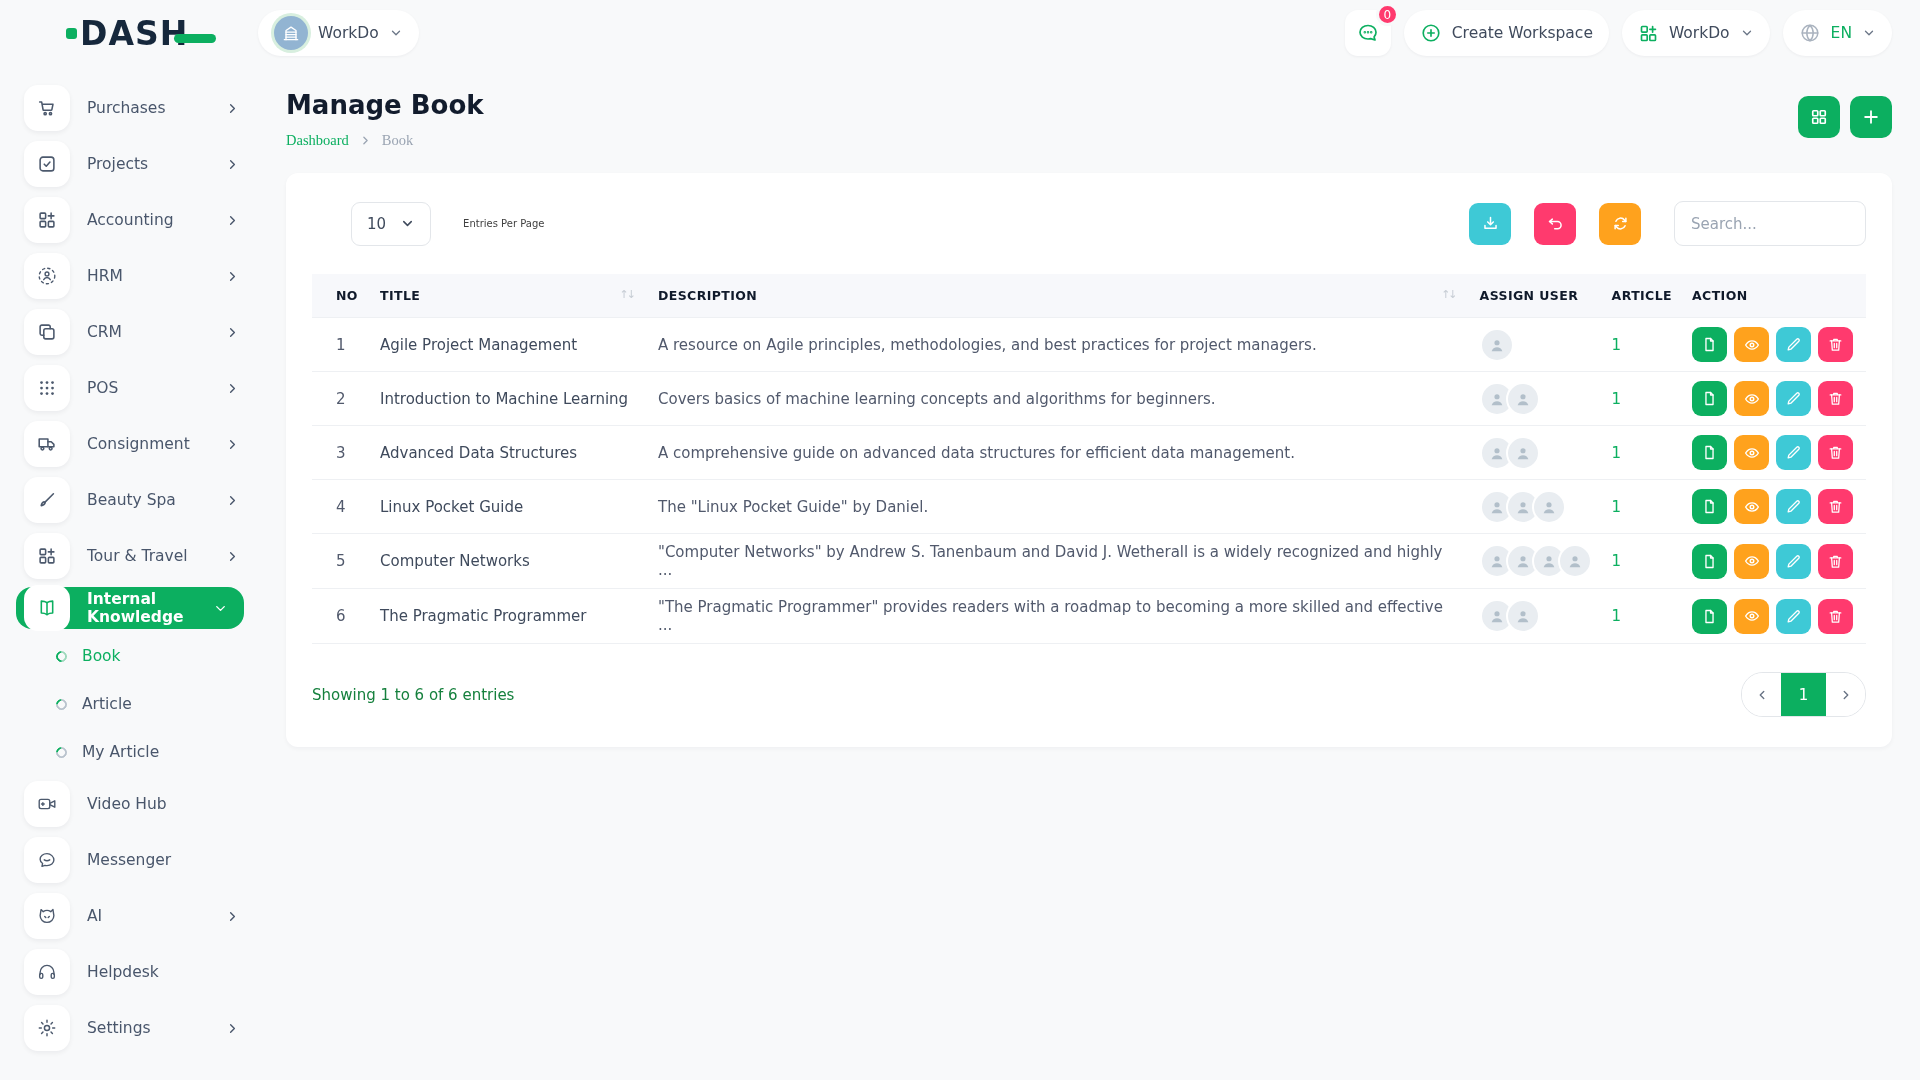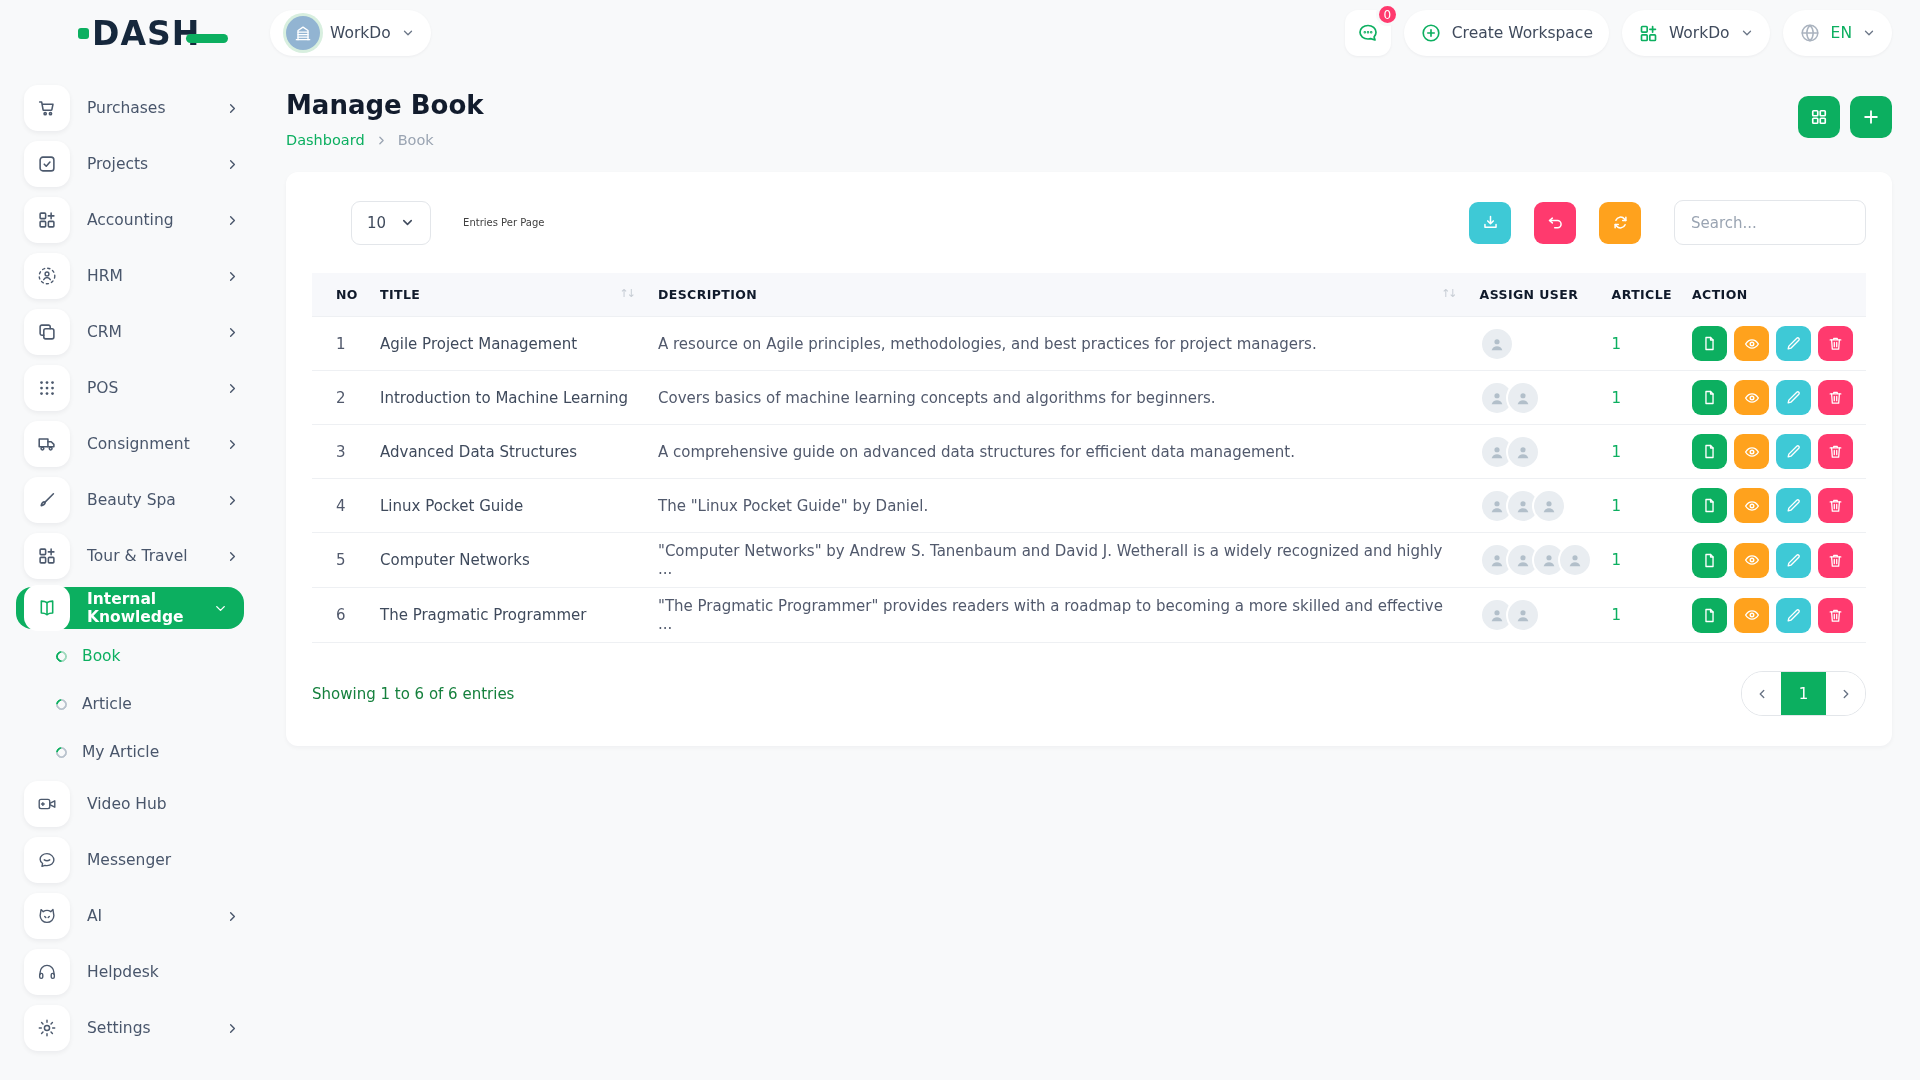--- a/index.html
+++ b/index.html
@@ -7,21 +7,21 @@
   body {
     background:#f8f9fa;
     font-family:"DejaVu Sans","Liberation Sans",sans-serif;
     color:#51596c;
     overflow:hidden;
   }
   svg { display:block; }
 
   
   .header { display:flex; align-items:center; height:66px; padding-right:28px; }
-  .logo-area { flex:0 0 258px; padding-left:66px;margin-left:12px; }
+  .logo-area { flex:0 0 258px; padding-left:66px; }
   .logo { display:flex; align-items:center; cursor:pointer; }
   .logo-dot { width:11px; height:11px; border-radius:3px; background:#0CAF60; margin-right:3px; }
   .logo-text { font-size:33px; font-weight:800; letter-spacing:1px; color:#16283c; line-height:1; }
   .logo-bar { width:42px; height:9px; border-radius:5px; background:#0CAF60; margin-left:-14px; margin-top:10px; }
   .pill { display:flex; align-items:center; gap:10px; background:#fff; border-radius:24px; height:46px; padding:0 16px; box-shadow:0 1px 3px rgba(16,24,40,.05); cursor:pointer; font-size:15.5px; color:#3f4a5c; }
   .ws-avatar { width:34px; height:34px; border-radius:50%; background:#92b4d2; display:flex; align-items:center; justify-content:center; box-shadow:0 0 0 3px #d8efdf; }
   .hdr-right { margin-left:auto; display:flex; align-items:center; gap:13px; }
   .chat-btn { position:relative; width:46px; height:46px; border-radius:13px; background:#fff; display:flex; align-items:center; justify-content:center; box-shadow:0 1px 3px rgba(16,24,40,.05); cursor:pointer; color:#0CAF60; }
   .chat-badge { position:absolute; top:-7px; right:-8px; min-width:23px; height:23px; border-radius:12px; background:#FF3A6E; color:#fff; font-size:12px; display:flex; align-items:center; justify-content:center; border:3px solid #f8f9fa; }
   .hdr-green-ic { color:#0CAF60; }
@@ -43,21 +43,21 @@
   .active-pill .side-chev { color:#fff; }
   .sub-item { display:flex; align-items:center; gap:15px; height:48px; padding-left:32px; cursor:pointer; }
   .donut { width:11px; height:11px; border-radius:50%; border:2.5px solid #b9c3cd; border-top-color:#0CAF60; transform:rotate(-45deg); flex:0 0 11px; }
   .sub-item .side-label { font-size:15.5px; }
   .sub-item.active .side-label { color:#0CAF60; }
   .sub-item.active .donut { border-color:#9fd9bd; border-top-color:#0CAF60; border-left-color:#0CAF60; }
 
   
   .page-head { display:flex; justify-content:space-between; align-items:flex-start; }
   .page-title { font-size:26px; font-weight:700; color:#121c2d; margin:4px 0 12px; }
-  .breadcrumb { display:flex; align-items:center; gap:10px; font-size:14.5px; }
+  .breadcrumb { display:flex; align-items:center; gap:10px; font-size:14.5px;font-family:Liberation Serif, serif; }
   .bc-link { color:#0CAF60; cursor:pointer; }
   .bc-sep { color:#9aa4b2; }
   .bc-current { color:#9aa4b2; }
   .head-btns { display:flex; gap:10px; margin-top:10px; }
   .sq-btn { width:42px; height:42px; border-radius:10px; background:#0CAF60; border:none; color:#fff; display:flex; align-items:center; justify-content:center; cursor:pointer; }
 
   
   .card { background:#fff; border-radius:12px; margin-top:24px; padding:28px 26px 30px; box-shadow:0 2px 4px rgba(16,24,40,.04); }
   .controls { display:flex; align-items:center; margin-bottom:28px;padding-left:39px; }
   .select-box { display:flex; align-items:center; gap:14px; border:1px solid #e3e6ea; border-radius:9px; height:44px; padding:0 15px; background:#fff; font-size:15px; color:#3f4a5c; cursor:pointer; }

